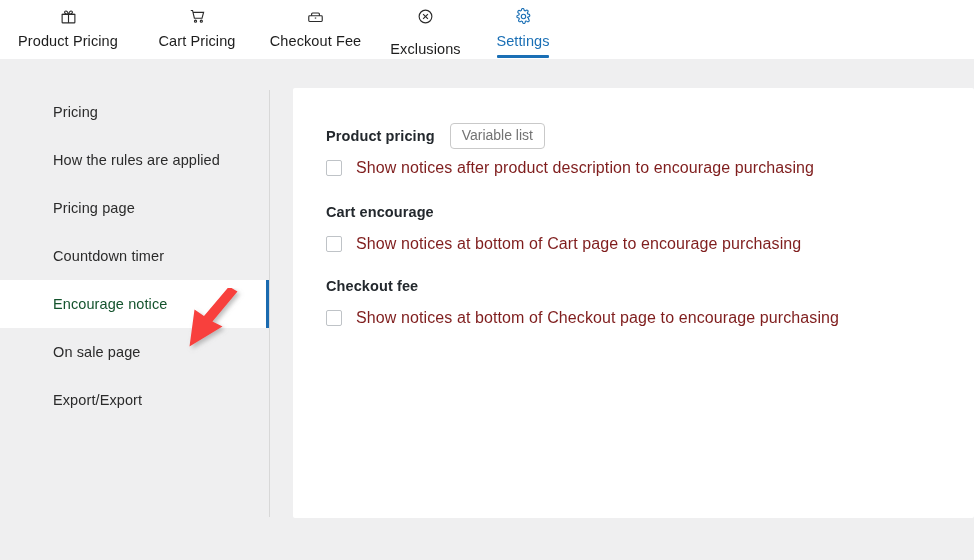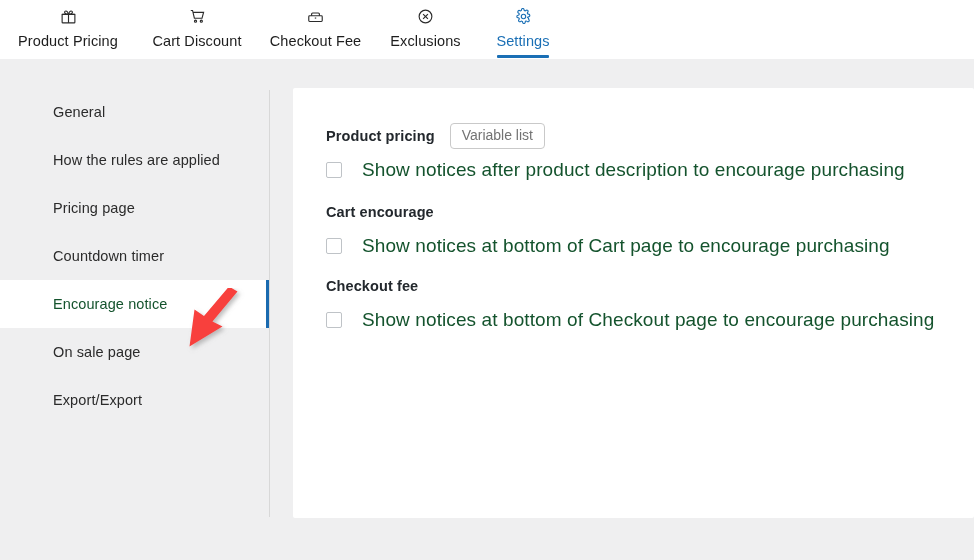--- a/index.html
+++ b/index.html
@@ -62,21 +62,21 @@
     height: 3px;
     background: #1a6fb5;
     border-radius: 1px;
     display: none;
   }
   .tab.active .underline { display: block; }
 
   #tab-0 { width: 136px; }
   #tab-1 { width: 122px; }
   #tab-2 { width: 115px; }
-  #tab-3 { width: 105px; }
+  #tab-3 { width: 105px; justify-content: space-between; }
   #tab-4 { width: 90px; }
 
   
   #page-body {
     position: absolute;
     left: 0; top: 59px;
     width: 974px;
     height: 501px;
     background: #efeff0;
   }
@@ -172,23 +172,23 @@
   }
   .cbox {
     width: 16px;
     height: 16px;
     border: 1px solid #bfc3c7;
     border-radius: 2px;
     background: #ffffff;
     flex: 0 0 auto;
   }
   .check-label {
-    margin-left: 20px;
-    font-size: 19px;
-    color: #14532d;
+    margin-left: 14px;
+    font-size: 16px;
+    color: #7f1d1d;
     letter-spacing: 0.1px;
     white-space: nowrap;
   }
 
   
   #red-arrow {
     position: absolute;
     left: 178px;
     top: 288px;
     width: 70px;
@@ -216,21 +216,21 @@
   </div>
 
   <div class="tab" id="tab-1">
     <span class="tab-icon">
       <svg width="17" height="17" viewBox="0 0 24 24" fill="none" stroke="currentColor" stroke-width="1.6">
         <path d="M2.5 3.5H5L7.6 14.4H18.4L20.6 6.2H6.2"></path>
         <circle cx="9.2" cy="18.6" r="1.5"></circle>
         <circle cx="17.4" cy="18.6" r="1.5"></circle>
       </svg>
     </span>
-    <span class="tab-label">Cart Discount</span>
+    <span class="tab-label">Cart Pricing</span>
 
   </div>
 
   <div class="tab" id="tab-2">
     <span class="tab-icon">
       <svg width="17" height="17" viewBox="0 0 24 24" fill="none" stroke="currentColor" stroke-width="1.6">
         <rect x="2.5" y="11" width="19" height="8" rx="1.2"></rect>
         <path d="M6.5 11V8.5C6.5 7.6 7.2 7 8 7H16C16.8 7 17.5 7.6 17.5 8.5V11"></path>
         <line x1="11" y1="14.2" x2="13" y2="14.2"></line>
       </svg>
@@ -261,21 +261,21 @@
     <span class="tab-label">Settings</span>
     <span class="underline"></span>
   </div>
 
 </div>
 
 <div id="page-body">
 
   <div id="sidebar">
     <div class="side-item">
-      <span>General</span>
+      <span>Pricing</span>
 
     </div>
     <div class="side-item">
       <span>How the rules are applied</span>
 
     </div>
     <div class="side-item">
       <span>Pricing page</span>
 
     </div>

